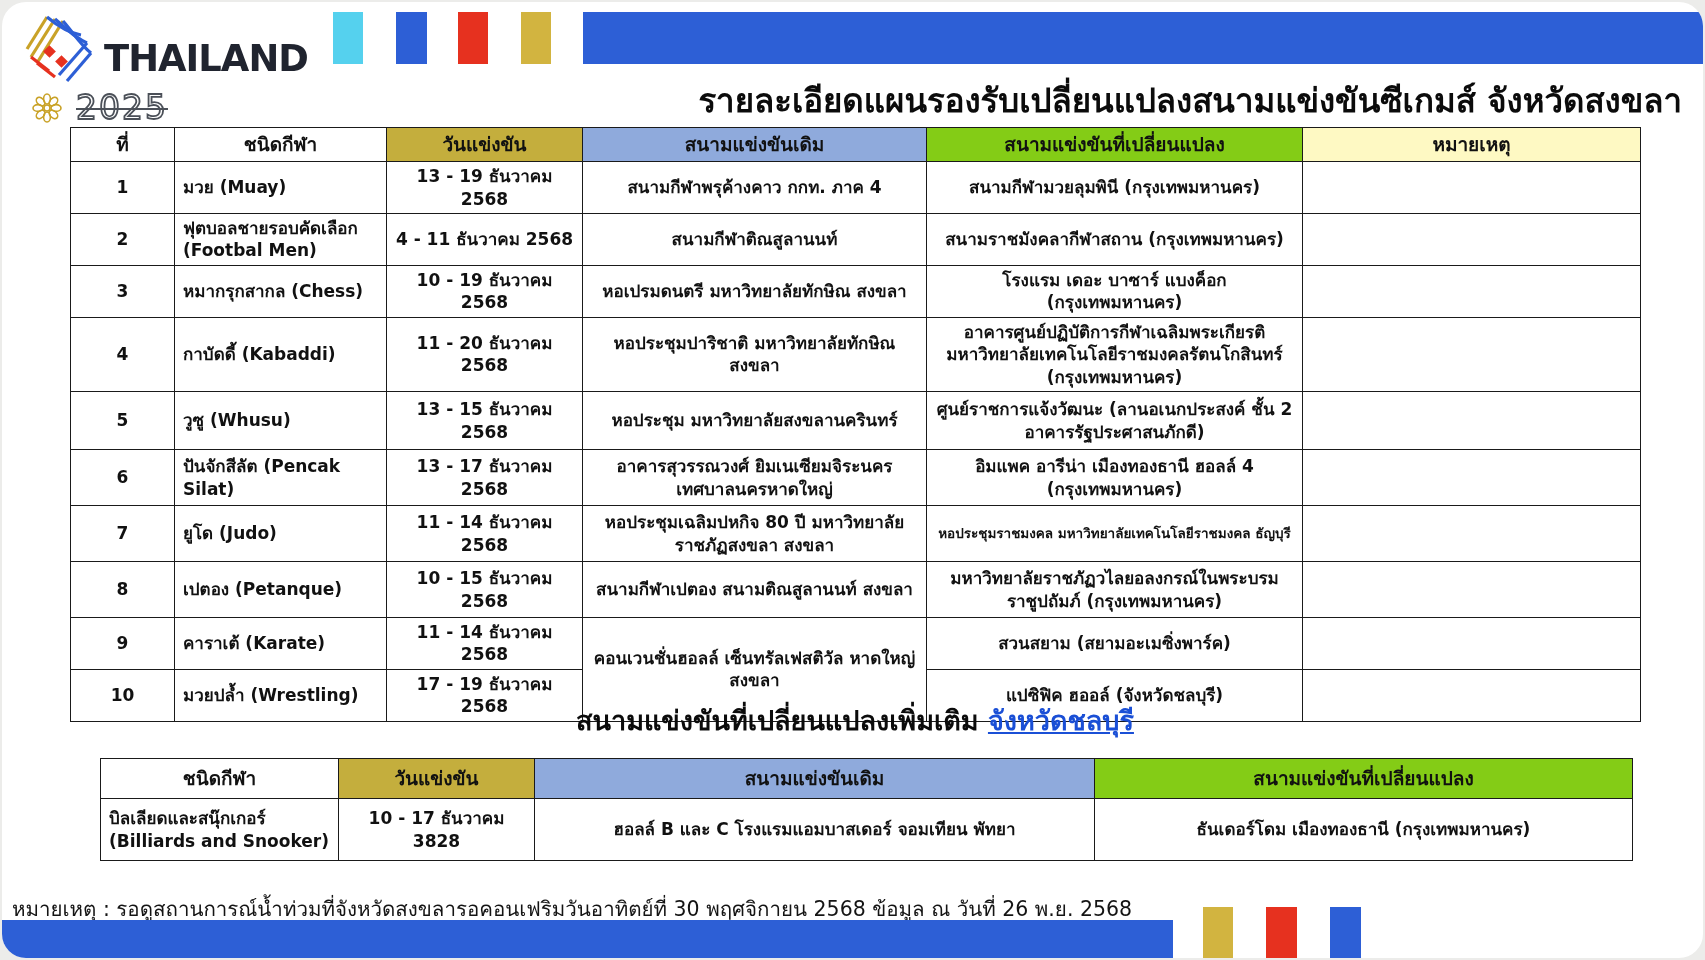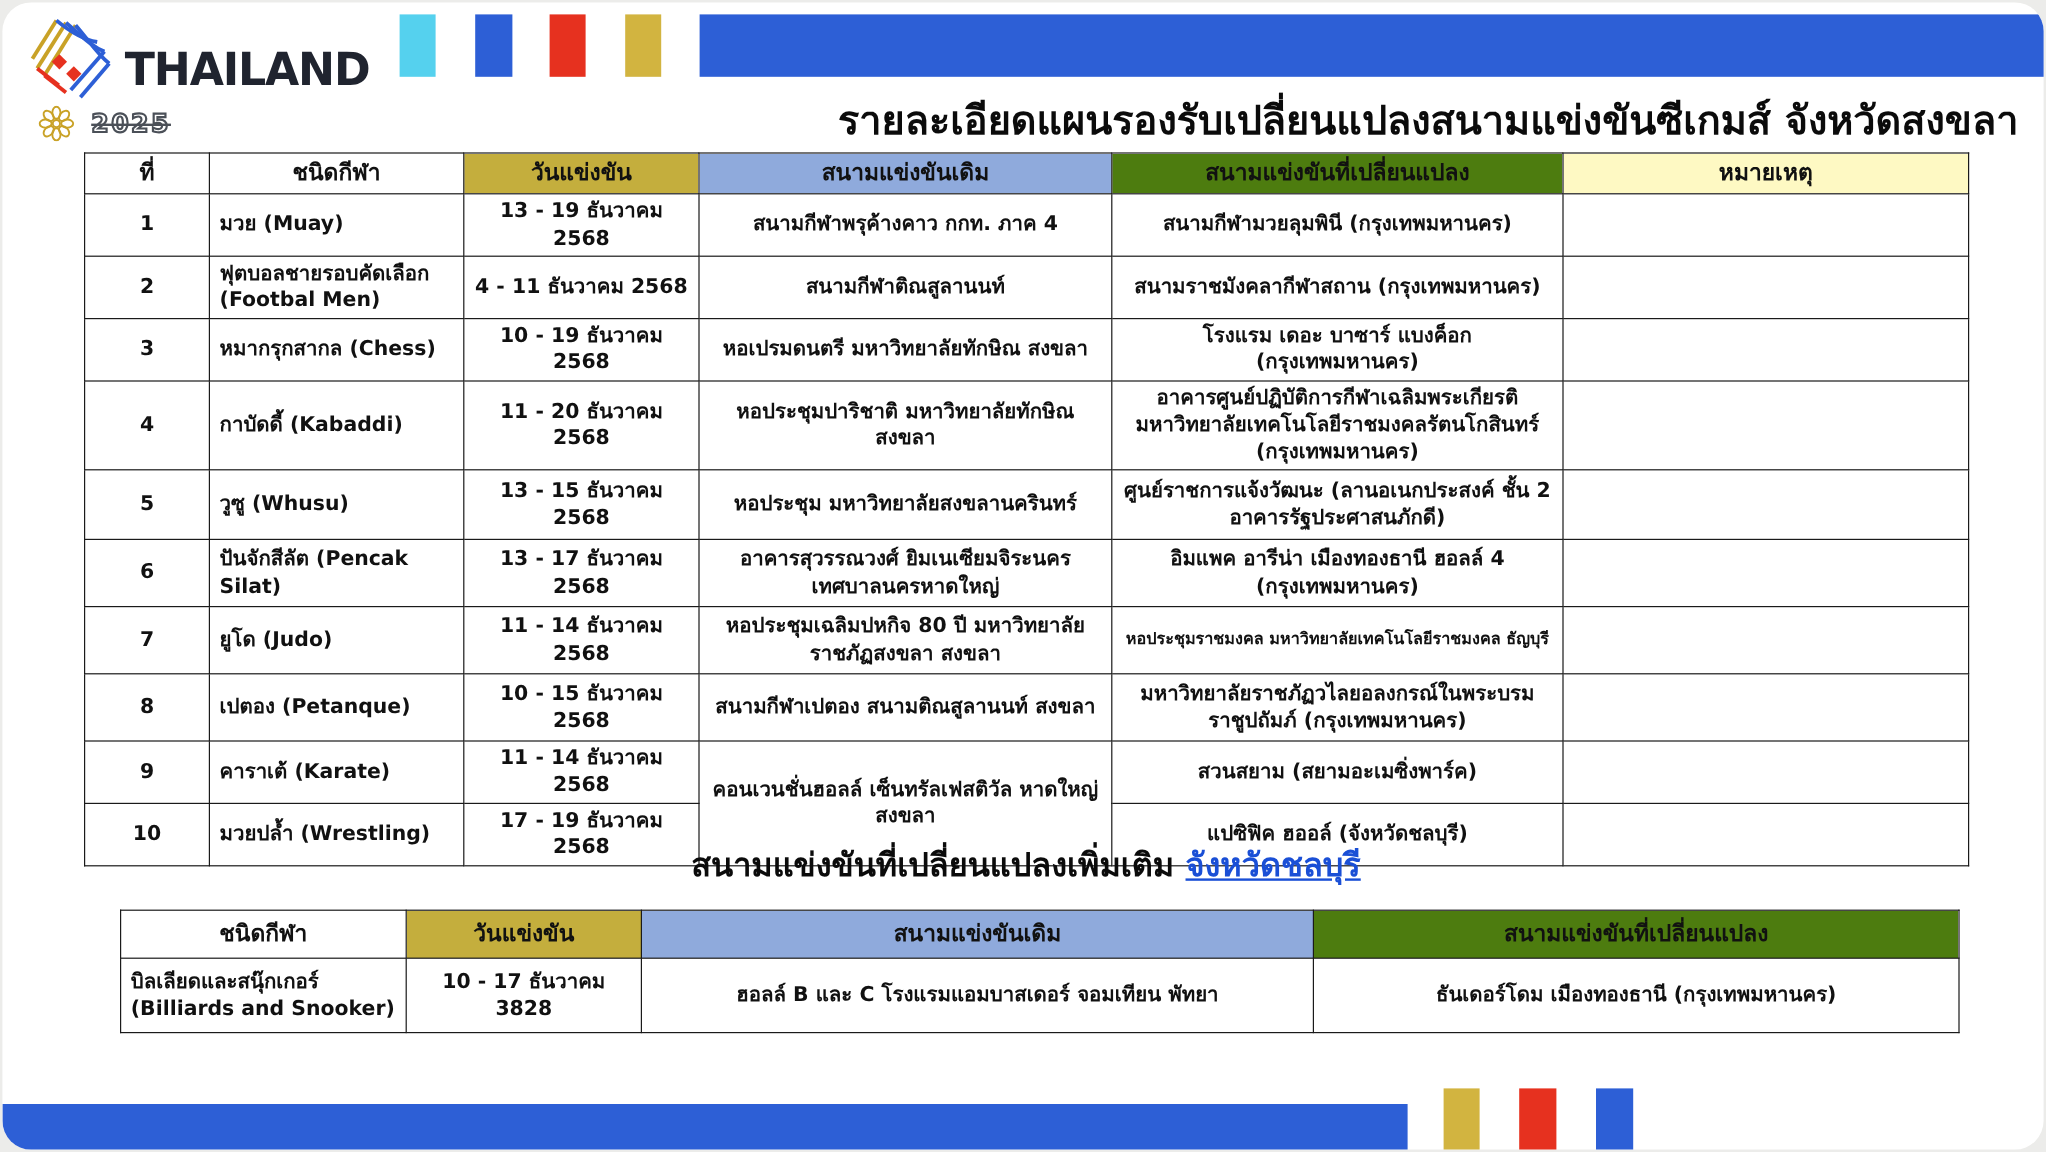--- a/index.html
+++ b/index.html
@@ -24,21 +24,21 @@
   
   .logo{position:absolute;left:16px;top:6px;width:300px;height:115px;}
   .logo-mark{position:absolute;left:7px;top:5px;}
   .brand{
     position:absolute;left:86px;top:28px;
     font-size:38px;font-weight:900;letter-spacing:-1px;color:#20242f;
     transform:scaleX(0.97);transform-origin:left;
   }
   .year-row{position:absolute;left:14px;top:80px;display:flex;align-items:center;gap:14px;}
   .year{
-    font-size:21px;font-weight:700;letter-spacing:2px;
+    font-size:33px;font-weight:400;letter-spacing:2px;
     -webkit-text-fill-color:transparent;-webkit-text-stroke:1.8px #4b5058;
     text-decoration:line-through;text-decoration-color:#4b5058;text-decoration-thickness:2px;
     color:#4b5058;
   }
   
   .page-title{
     position:absolute;left:300px;top:72px;width:1380px;
     text-align:right;font-size:33px;font-weight:800;color:#0b0b0b;
   }
   
@@ -48,21 +48,21 @@
     font-weight:700;font-size:17px;line-height:1.32;
     text-align:center;vertical-align:middle;padding:3px 8px;
     overflow:hidden;
   }
   th{font-size:19px;padding:4px 6px;}
   .t-main{position:absolute;left:68px;top:125px;width:1570px;}
   .t-sub{position:absolute;left:98px;top:756px;width:1532px;}
   .col-left{text-align:left;}
   .hdr-date{background:#c4ae3d;}
   .hdr-orig{background:#8faadc;}
-  .hdr-chg{background:#4d7c0f;}
+  .hdr-chg{background:#84cc16;}
   .hdr-rem{background:#fef9c3;margin-top:16px;}
   .small-cell{font-size:13.5px;}
   
   .section-title{
     position:absolute;left:68px;top:697px;width:1570px;
     text-align:center;font-size:27px;font-weight:800;color:#0b0b0b;
   }
   .section-title .link{color:#1a4fd6;text-decoration:underline;cursor:pointer;}
   
   .footnote{
@@ -243,19 +243,20 @@
     </tr>
     <tr style="height:62px">
       <td class="col-left">บิลเลียดและสนุ๊กเกอร์ (Billiards and Snooker)</td>
       <td>10 - 17 ธันวาคม 3828</td>
       <td>ฮอลล์ B และ C โรงแรมแอมบาสเดอร์ จอมเทียน พัทยา</td>
       <td>ธันเดอร์โดม เมืองทองธานี (กรุงเทพมหานคร)</td>
     </tr>
   </tbody>
     </table>
 
+  <div class="footnote">หมายเหตุ : รอดูสถานการณ์น้ำท่วมที่จังหวัดสงขลารอคอนเฟริมวันอาทิตย์ที่ 30 พฤศจิกายน 2568 ข้อมูล ณ วันที่ 26 พ.ย. 2568</div>
 
   <div class="bbar long" style="background:#2d5fd6"></div>
   <div class="bbar s1" style="background:#d2b440"></div>
   <div class="bbar s2" style="background:#e6311f"></div>
   <div class="bbar s3" style="background:#2d5fd6"></div>
 
 </div>
 
 </body></html>

